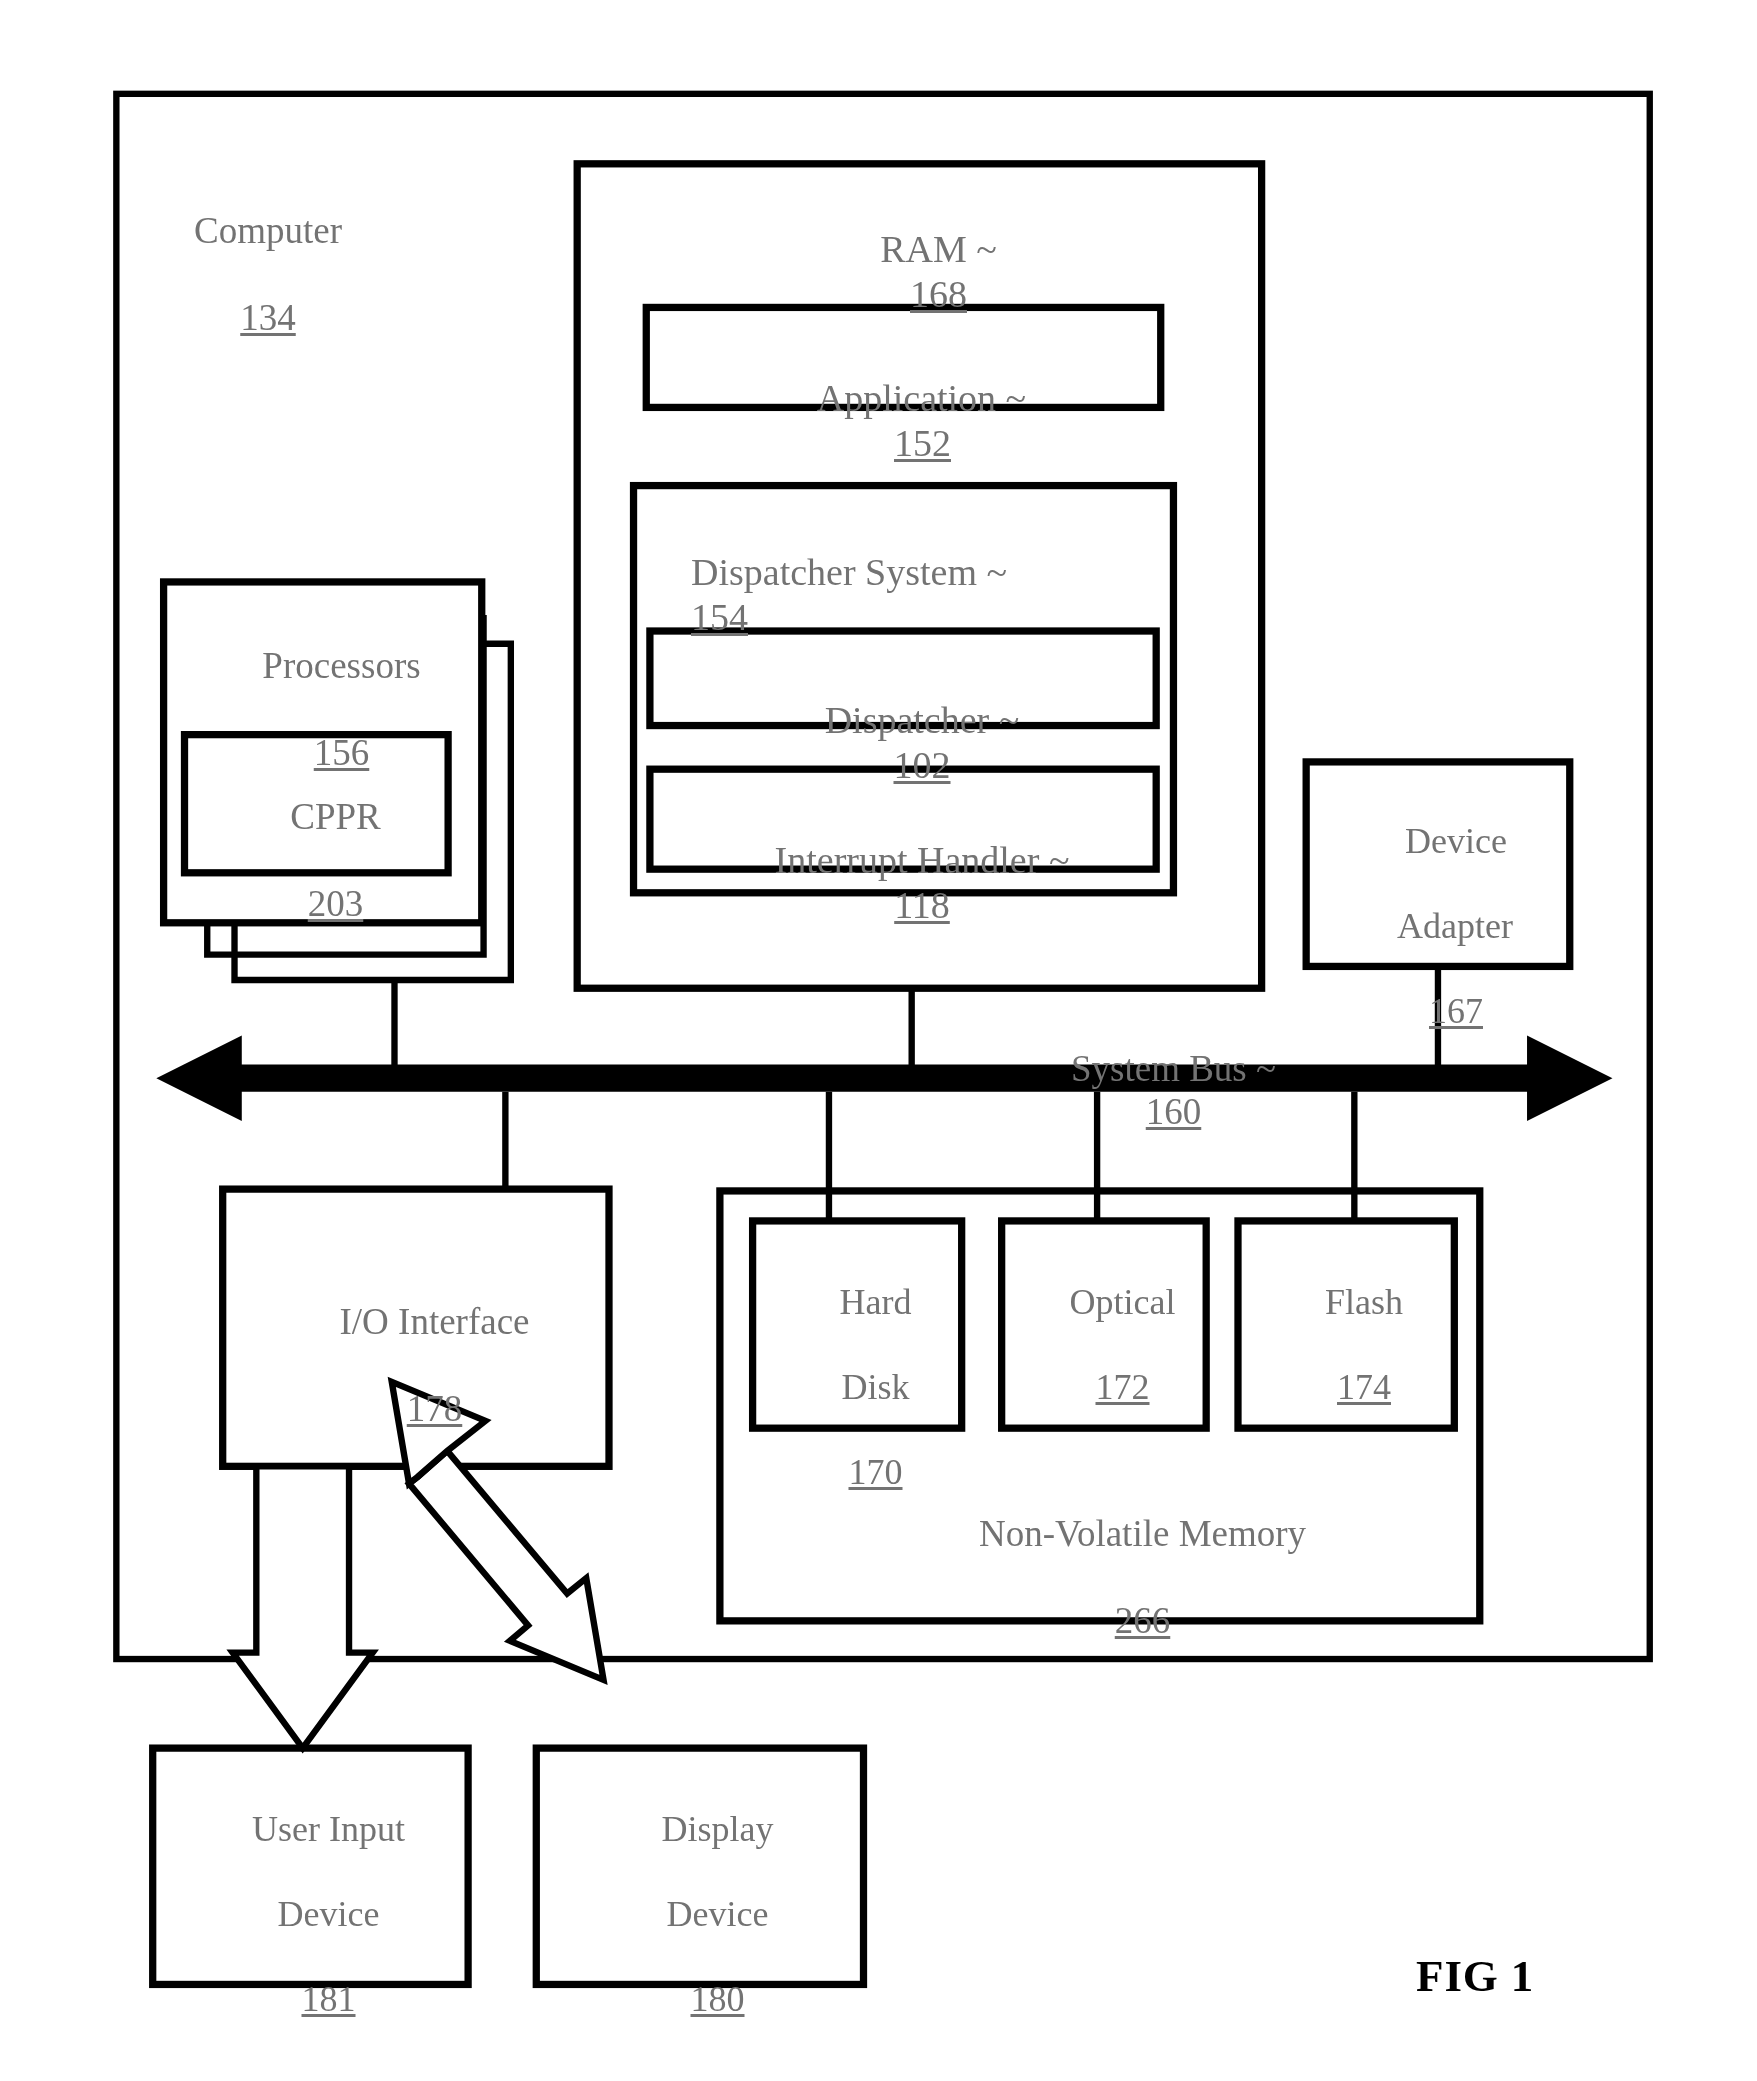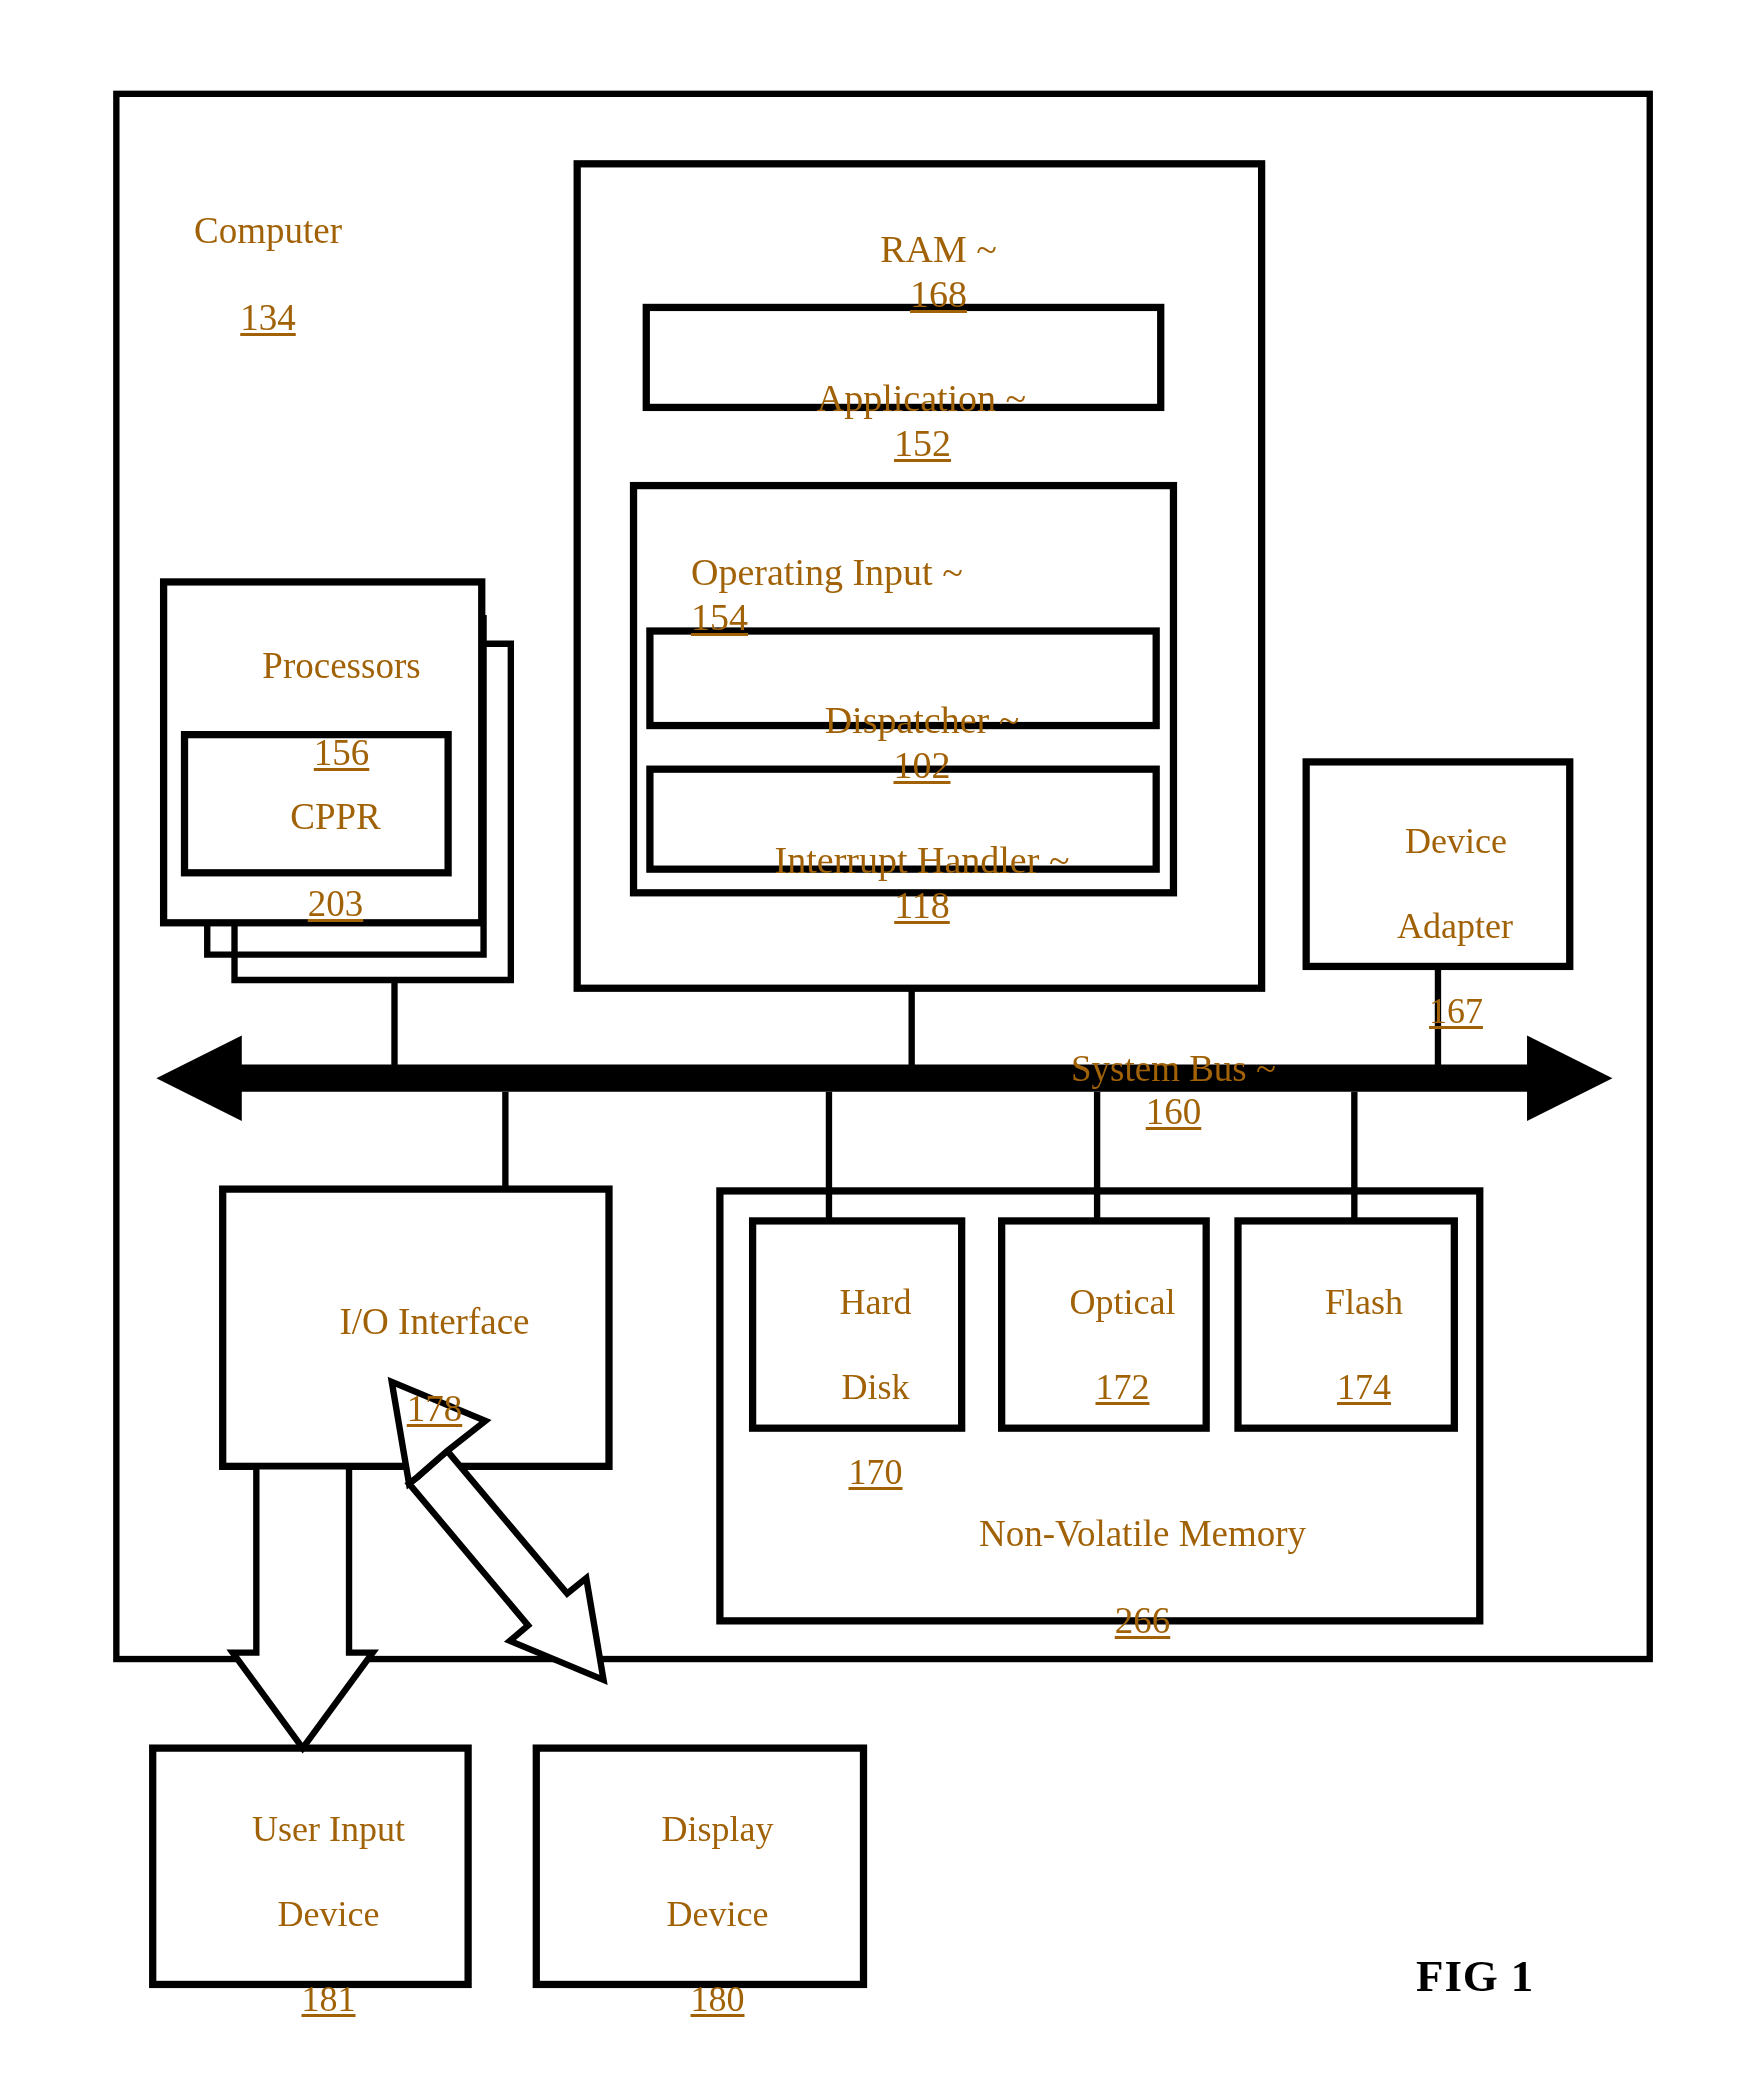--- a/index.html
+++ b/index.html
@@ -20,21 +20,21 @@
     position: absolute;
     left: 0;
     top: 0;
     width: 1757px;
     height: 2081px;
   }
   .lbl {
     position: absolute;
     text-align: center;
     line-height: 1.18;
-    color: #a16207;
+    color: #737373;
     white-space: pre;
     font-weight: 400;
   }
   .lbl.left { text-align: left; }
   .u { text-decoration: underline; text-underline-offset: 2.7px; }
   .fig {
     position: absolute;
     font-weight: bold;
     letter-spacing: 0.9px;
   }
@@ -113,21 +113,21 @@
     <span>RAM ~</span>
     <span class="u">168</span>
   </div>
 
   <div class="lbl" style="left:646px; top:331px; width:515px; font-size:38px;">
     <span>Application ~</span>
     <span class="u">152</span>
   </div>
 
   <div class="lbl left" style="left:653px; top:505px; width:509px; font-size:38px;">
-    <span>Operating Input ~</span>
+    <span>Dispatcher System ~</span>
     <span class="u">154</span>
   </div>
 
   <div class="lbl" style="left:650px; top:653px; width:506px; font-size:38px;">
     <span>Dispatcher ~</span>
     <span class="u">102</span>
   </div>
 
   <div class="lbl" style="left:650px; top:793px; width:506px; font-size:38px;">
     <span>Interrupt Handler ~</span>

